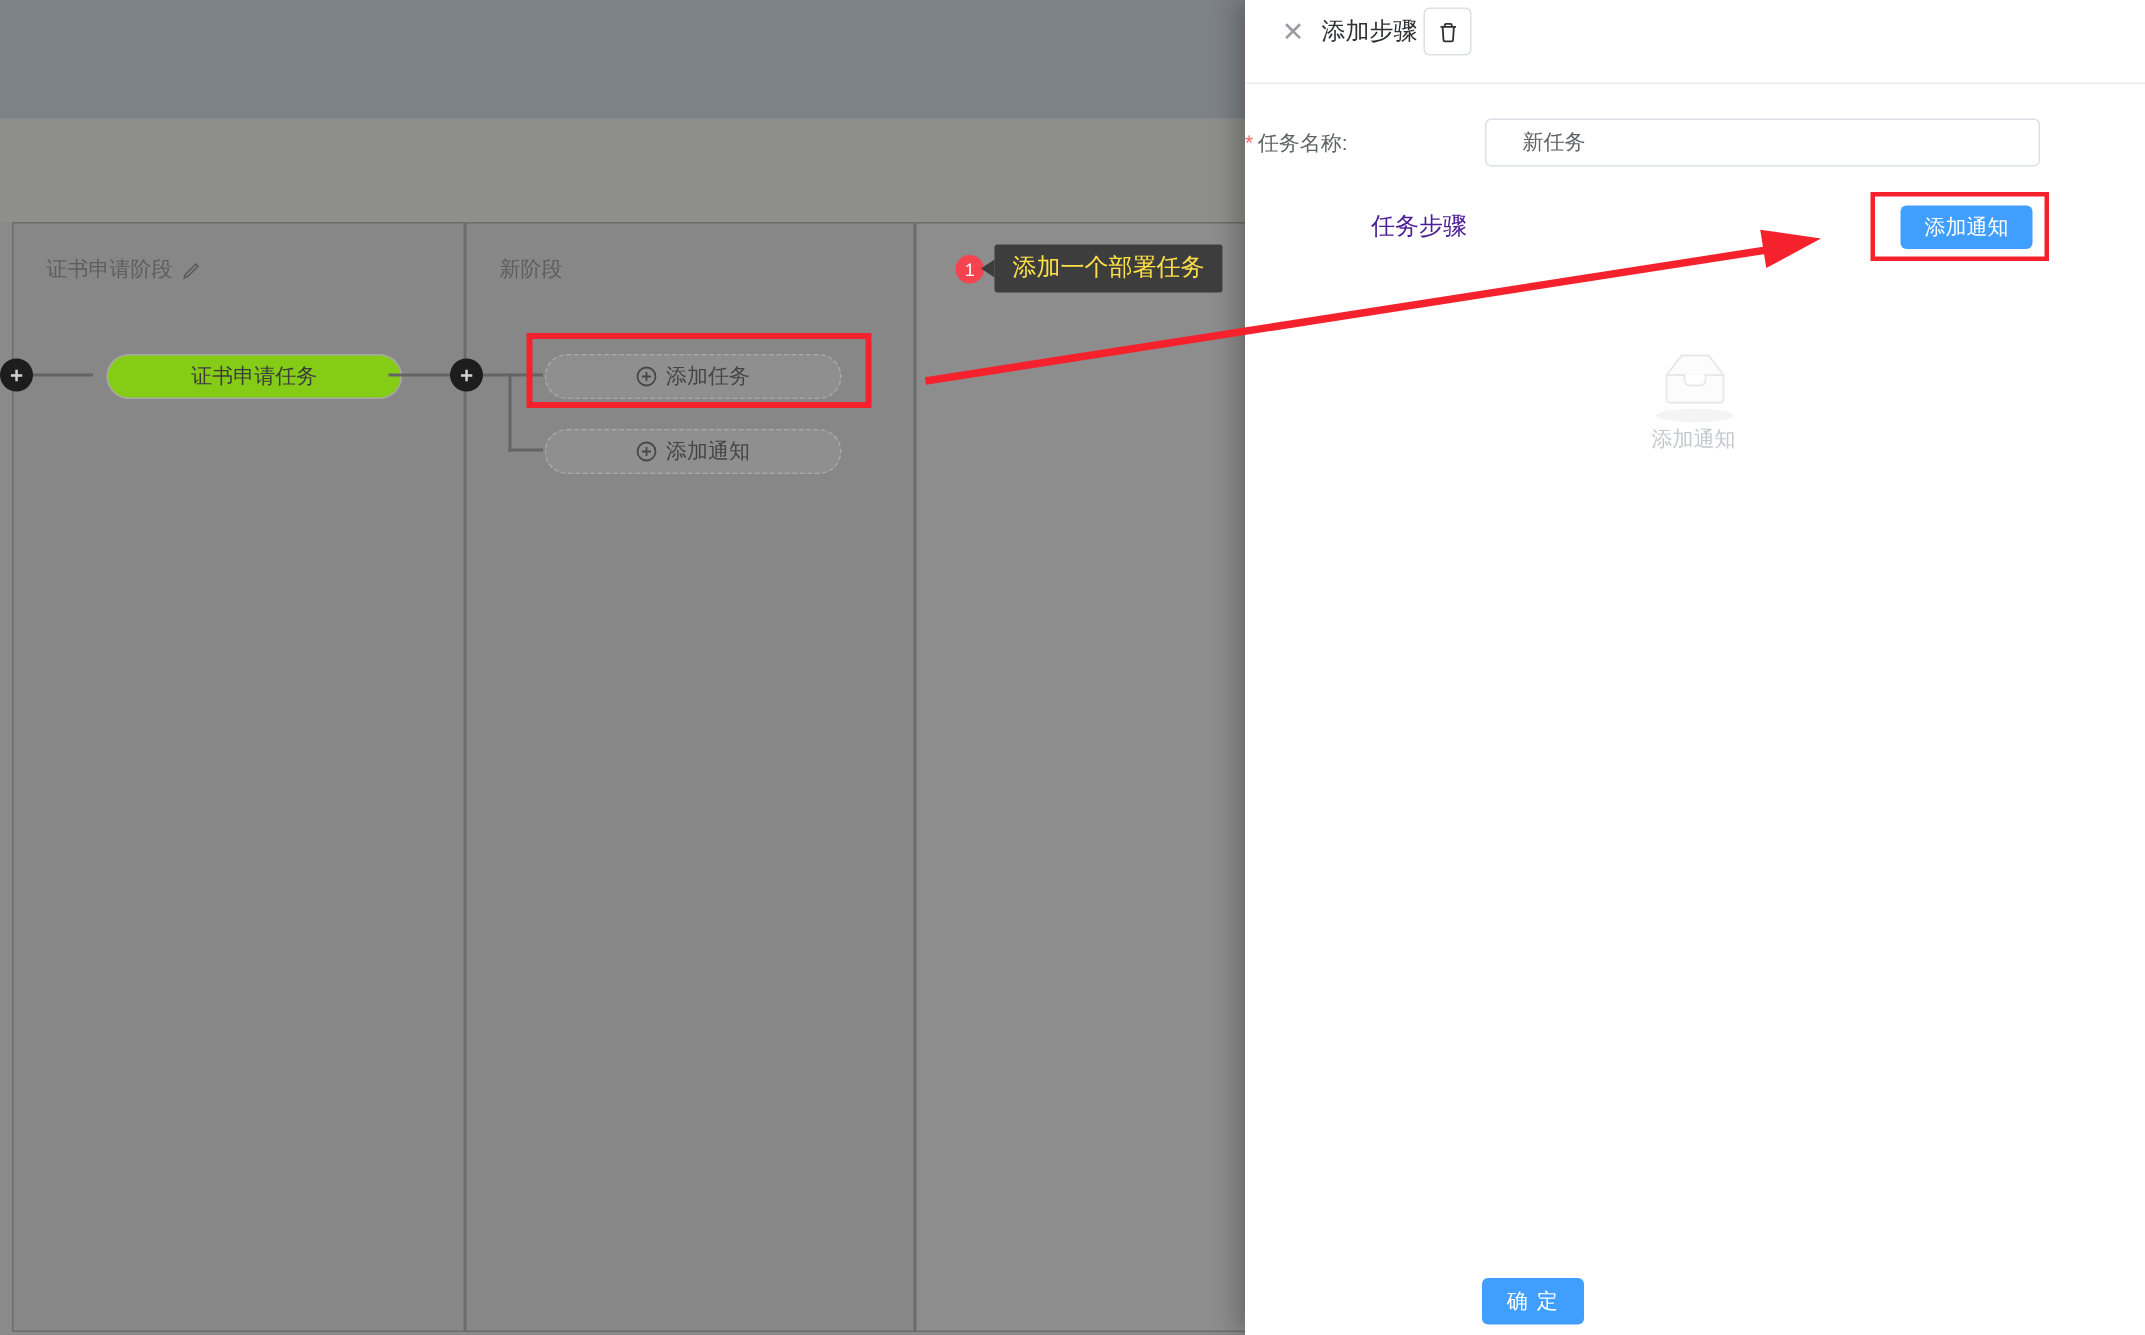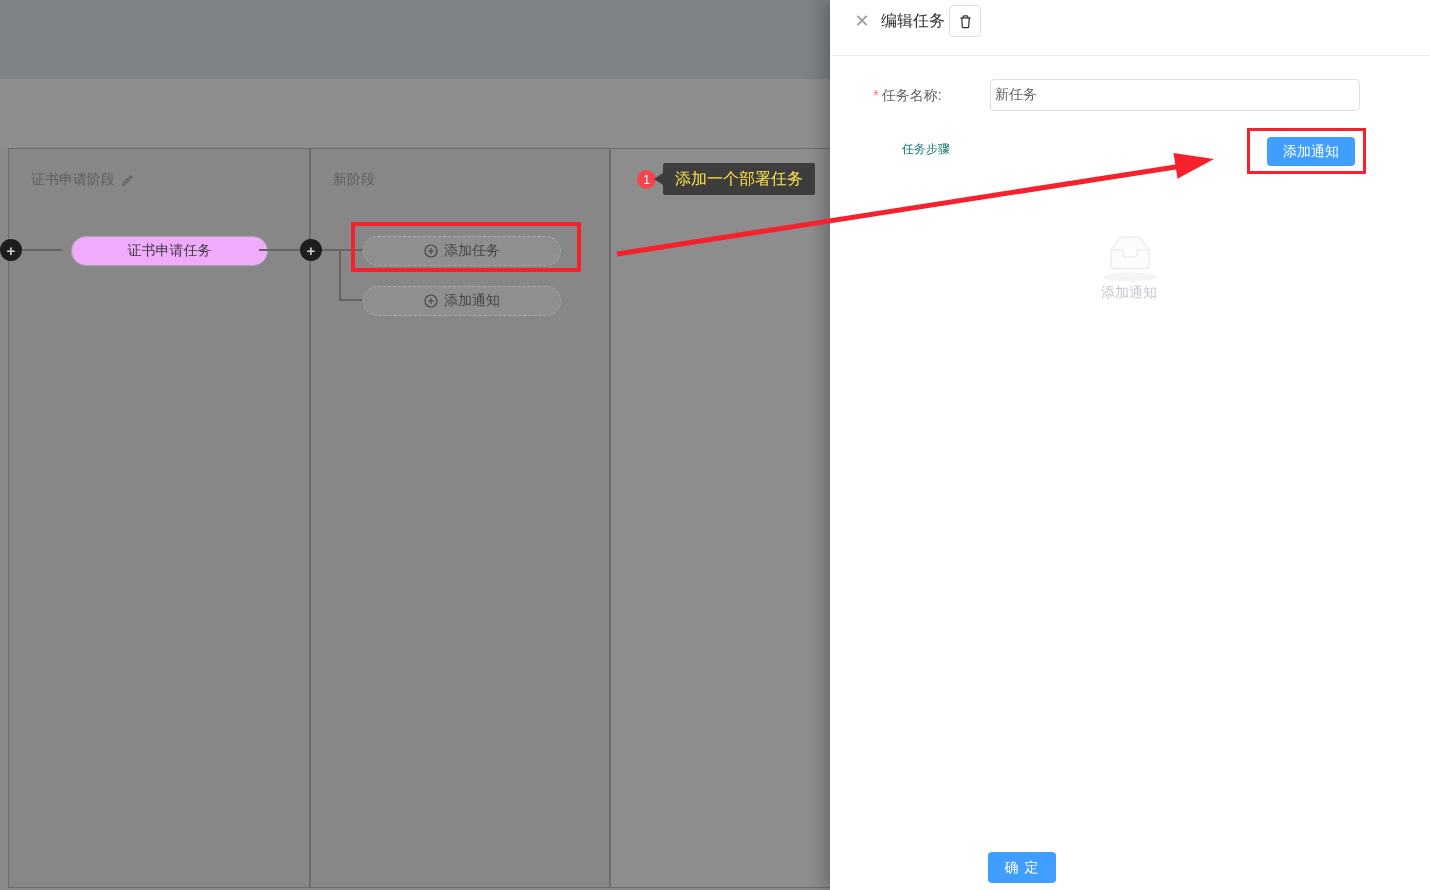--- a/index.html
+++ b/index.html
@@ -26,51 +26,51 @@
                  display:flex; align-items:center; gap:6px; }
 
   .conn        { position:absolute; background:#646464; }
 
   .plus-circle { position:absolute; width:22px; height:22px; border-radius:50%;
                  background:#1d1d1d; color:#cfcfcf; font-size:15px; font-weight:bold;
                  display:flex; align-items:center; justify-content:center; line-height:1;
                  cursor:pointer; }
 
   .task-pill   { position:absolute; left:62px; top:87px; width:197px; height:30px;
-                 border-radius:15px; background:#f0abfc; border:1px solid #a8a8a8;
+                 border-radius:15px; background:#84cc16; border:1px solid #a8a8a8;
                  color:#3c3c3c; font-size:14px; display:flex; align-items:center;
                  justify-content:center; cursor:pointer; }
 
   .dashed-pill { position:absolute; width:198px; height:30px; border-radius:15px;
                  background:#8f8f8f; border:1px dashed #aaaaaa; color:#454545;
                  font-size:14px; display:flex; align-items:center; justify-content:center;
                  gap:6px; cursor:pointer; }
 
   
   .drawer { left:830px; top:0; width:600px; height:890px; background:#ffffff;
             box-shadow:-6px 0 16px rgba(0,0,0,0.25); z-index:10; }
   .drawer-header { position:absolute; left:0; top:0; width:100%; height:55px; }
   .close-x  { position:absolute; left:22px; top:11px; width:20px; height:20px;
               color:#9a9da3; font-size:18px; line-height:20px; text-align:center; cursor:pointer; }
   .drawer-title { position:absolute; left:51px; top:11px; font-size:16px; color:#2f3133; }
   .trash-btn { position:absolute; left:119px; top:5px; width:32px; height:32px;
                border:1px solid #dcdfe6; border-radius:4px; background:#fff;
                display:flex; align-items:center; justify-content:center; cursor:pointer; }
   .drawer-divider { position:absolute; left:0; top:55px; width:100%; height:1px; background:#ececec; }
 
-  .form-label { position:absolute; left:0; top:87px; width:155px; text-align:center;
+  .form-label { position:absolute; left:0; top:87px; width:155px; text-align:left;
                 font-size:14px; color:#606266; }
   .form-label .req { color:#f56c6c; margin-right:3px; }
   .name-input { position:absolute; left:160px; top:79px; width:370px; height:32px;
-                border:1px solid #dcdfe6; border-radius:4px; padding:0 4px;
+                border:1px solid #dcdfe6; border-radius:4px; padding:0 24px;
                 font-size:14px; color:#606266; outline:none;
                 font-family:"Liberation Sans","DejaVu Sans",sans-serif; }
 
-  .steps-label { position:absolute; left:72px; top:141px; font-size:12px;
-                 font-weight:500; color:#0f766e; }
+  .steps-label { position:absolute; left:84px; top:141px; font-size:16px;
+                 font-weight:500; color:#4c1d95; }
   .btn-blue { background:#409eff; color:#ffffff; border:none; border-radius:4px;
               font-size:14px; display:flex; align-items:center; justify-content:center;
               cursor:pointer; font-family:"Liberation Sans","DejaVu Sans",sans-serif; }
   .add-step-btn { position:absolute; left:437px; top:137px; width:88px; height:29px; }
   .confirm-btn  { position:absolute; left:114px; top:852px; width:68px; height:31px;
                   letter-spacing:1px;margin-left:44px; }
 
   .empty-icon { position:absolute; left:270px; top:228px; }
   .empty-text { position:absolute; left:239px; top:284px; width:120px; text-align:center;
                 font-size:14px; color:#c5c8ce; }
@@ -142,21 +142,21 @@
     <span>+</span>
   </div>
   <div class="plus-circle" style="left:300px; top:91px;">
     <span>+</span>
   </div>
 </div>
 
 <div class="abs drawer">
   <div class="drawer-header">
     <div class="close-x">✕</div>
-    <div class="drawer-title">编辑任务</div>
+    <div class="drawer-title">添加步骤</div>
     <div class="trash-btn">
       <svg width="15" height="15" viewBox="0 0 16 16" fill="none" stroke="#303133" stroke-width="1.3">
         <path d="M2.5 4.2h11"></path>
         <path d="M5.5 4.2V3a1 1 0 0 1 1-1h3a1 1 0 0 1 1 1v1.2"></path>
         <path d="M4 4.2l.6 9.3a1 1 0 0 0 1 1h4.8a1 1 0 0 0 1-1l.6-9.3"></path>
       </svg>
     </div>
   </div>
   <div class="drawer-divider"></div>
 

